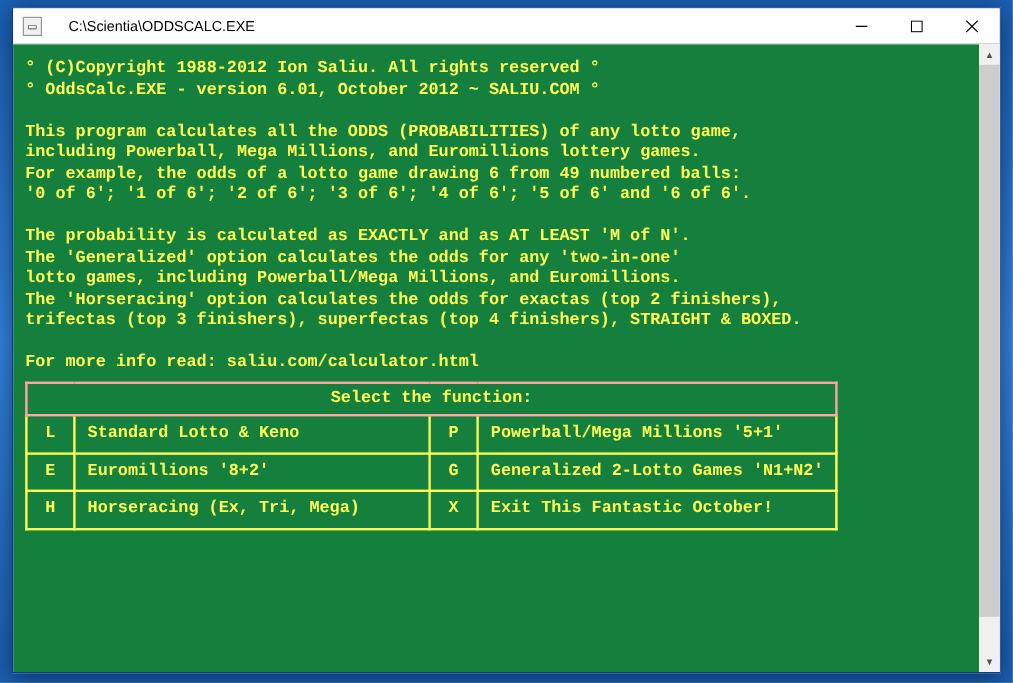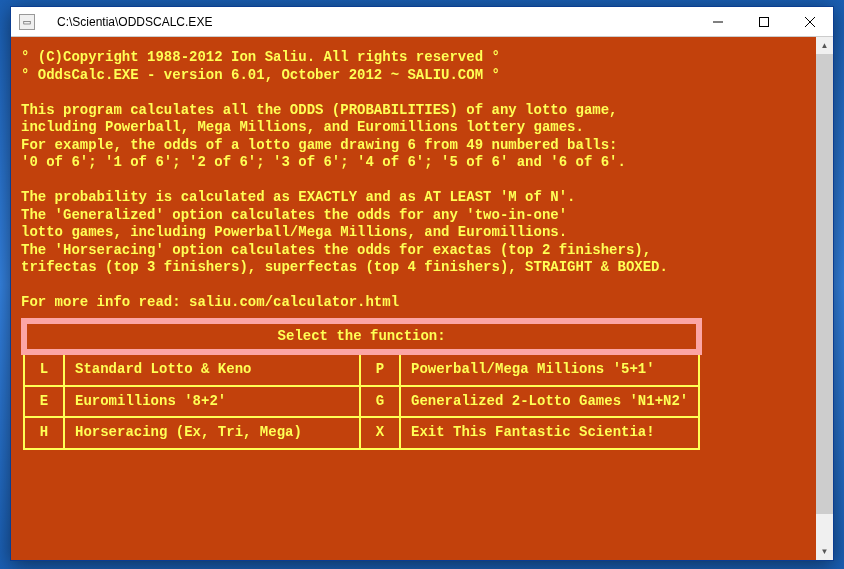--- a/index.html
+++ b/index.html
@@ -58,21 +58,21 @@
     font-size: 14px;
     color: #000;
   }
   .console-area {
     flex: 1;
     position: relative;
     display: flex;
   }
   .console {
     flex: 1;
-    background: #c2410c;
+    background: #15803d;
     padding: 12px 10px 24px 10px;
     font-family: "Consolas", "Courier New", monospace;
     font-size: 14px;
     font-weight: bold;
     color: #ffff55;
     line-height: 1.25;
     white-space: pre;
     overflow: hidden;
   }
   .scrollbar {
@@ -101,21 +101,21 @@
     left: 0;
     right: 0;
     height: 94%;
     background: #cdcdcd;
   }
   .menu-table {
     margin-top: 6px;
     border-collapse: collapse;
   }
   .menu-title-cell {
-    border: 6px solid #fca5a5;
+    border: 2px solid #fca5a5;
     text-align: center;
     padding: 4px 0;
   }
   .menu-row td {
     border: 2px solid #ffff55;
     padding: 6px 10px;
     white-space: pre;
   }
   .keycell { text-align: center; width: 40px; }
   .desccell-left { width: 296px; }
@@ -174,21 +174,21 @@
 <tr class="menu-row">
   <td class="keycell">E</td>
   <td class="desccell-left">Euromillions '8+2'</td>
   <td class="keycell">G</td>
   <td class="desccell-right">Generalized 2-Lotto Games 'N1+N2'</td>
 </tr>
 <tr class="menu-row">
   <td class="keycell">H</td>
   <td class="desccell-left">Horseracing (Ex, Tri, Mega)</td>
   <td class="keycell">X</td>
-  <td class="desccell-right">Exit This Fantastic Scientia!</td>
+  <td class="desccell-right">Exit This Fantastic October!</td>
 </tr>
 </tbody></table></div>
 
     <div class="scrollbar">
       <div class="sb-arrow">
         <span>▲</span>
       </div>
       <div class="sb-track">
         <div class="sb-thumb"></div>
       </div>

